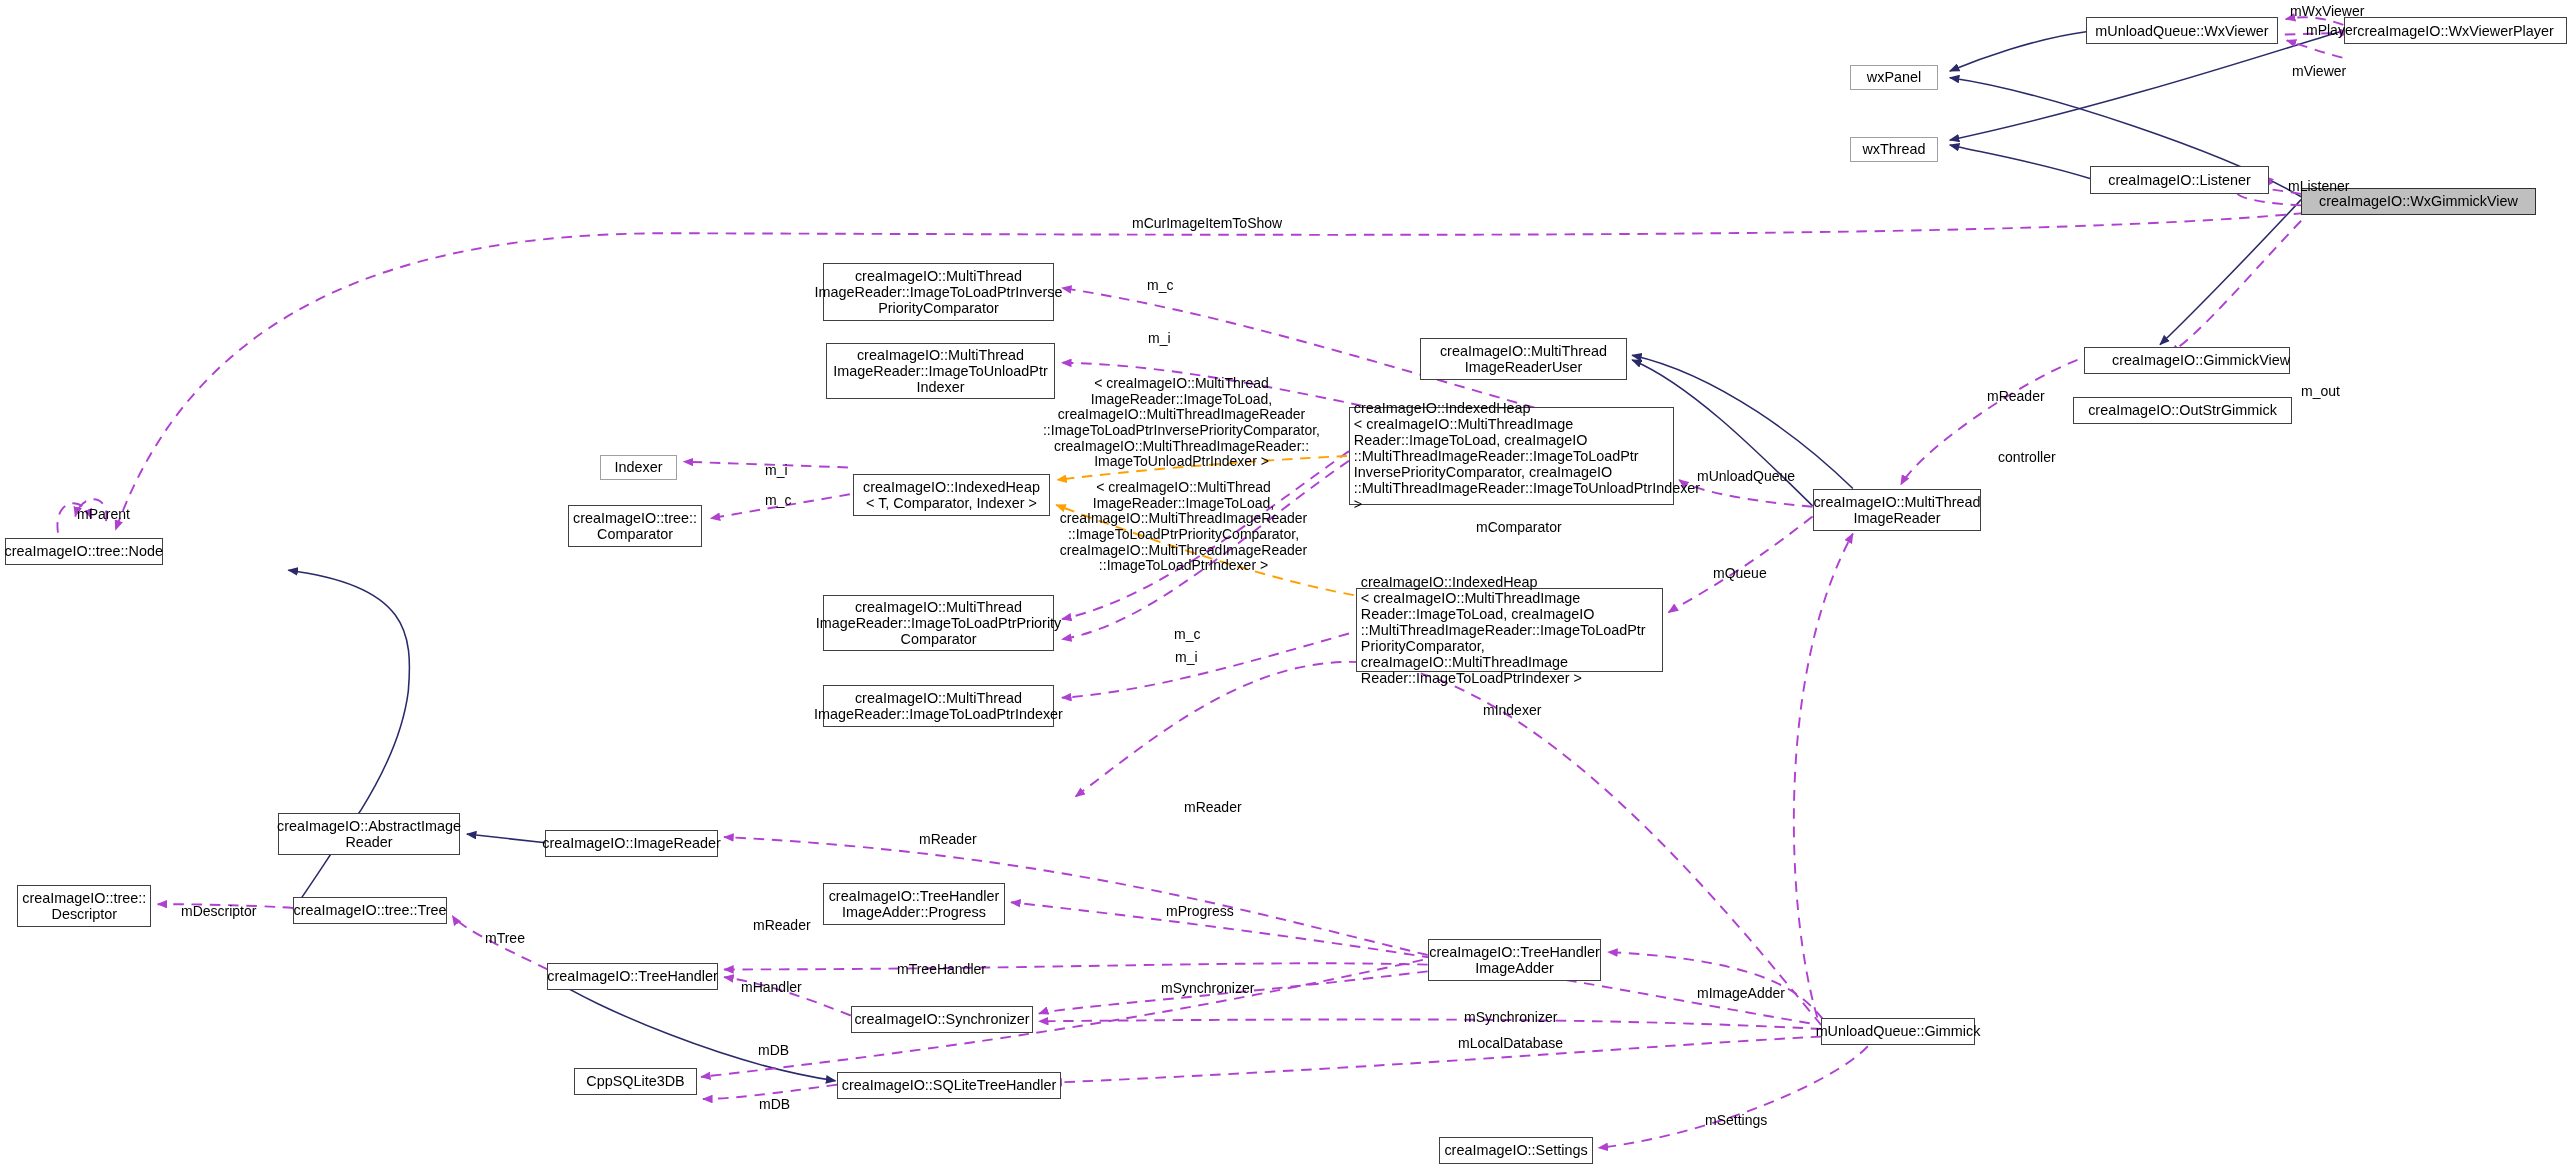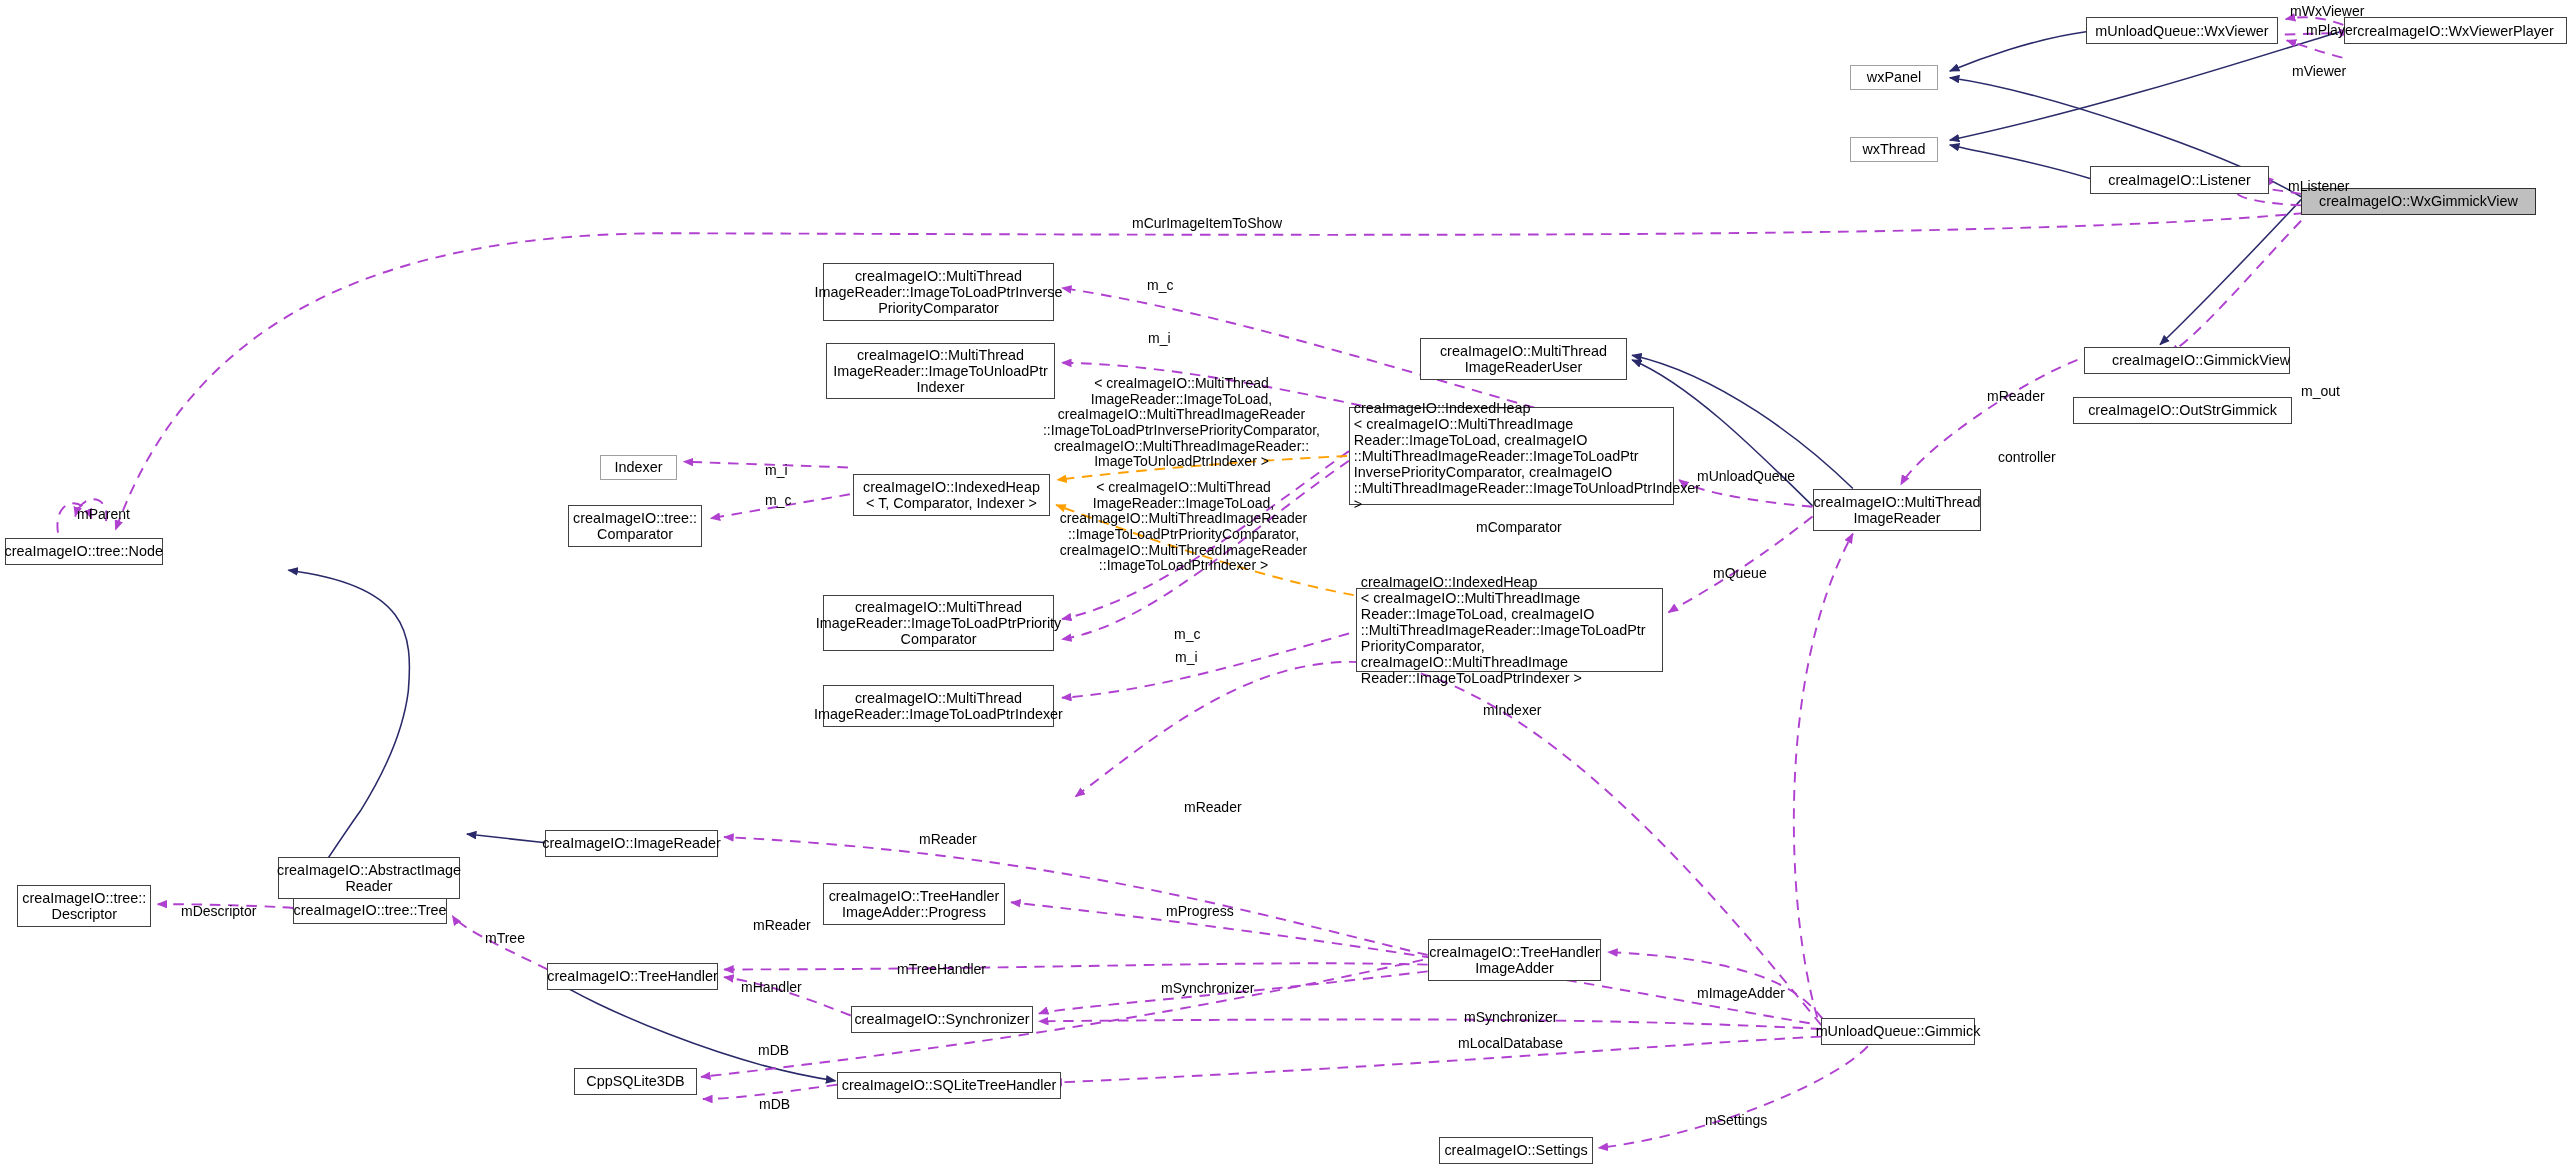--- a/index.html
+++ b/index.html
@@ -159,21 +159,21 @@
       <div class="node tmpl" style="left: 1356px; top: 588px; width: 307px; height: 84px;">creaImageIO::IndexedHeap
 &lt; creaImageIO::MultiThreadImage
 Reader::ImageToLoad, creaImageIO
 ::MultiThreadImageReader::ImageToLoadPtr
 PriorityComparator, creaImageIO::MultiThreadImage
 Reader::ImageToLoadPtrIndexer &gt;</div>
       <div class="node" style="left: 4.8px; top: 538px; width: 158px; height: 27px;">creaImageIO::tree::Node</div>
       <div class="node" style="left: 17.3px; top: 885px; width: 134px; height: 42px;">creaImageIO::tree::
 Descriptor</div>
       <div class="node" style="left: 293px; top: 897px; width: 154px; height: 27px;">creaImageIO::tree::Tree</div>
-      <div class="node" style="left: 278px; top: 813px; width: 182px; height: 42px; margin-top: 44px;">creaImageIO::AbstractImage
+      <div class="node" style="left: 278px; top: 813px; width: 182px; height: 42px;">creaImageIO::AbstractImage
 Reader</div>
       <div class="node" style="left: 545px; top: 830px; width: 173px; height: 27px;">creaImageIO::ImageReader</div>
       <div class="node" style="left: 547px; top: 963px; width: 171px; height: 27px;">creaImageIO::TreeHandler</div>
       <div class="node" style="left: 851px; top: 1006px; width: 182px; height: 27px;">creaImageIO::Synchronizer</div>
       <div class="node" style="left: 823px; top: 883px; width: 182px; height: 42px;">creaImageIO::TreeHandler
 ImageAdder::Progress</div>
       <div class="node" style="left: 574px; top: 1068px; width: 123px; height: 27px;">CppSQLite3DB</div>
       <div class="node" style="left: 837px; top: 1072px; width: 224px; height: 27px;">creaImageIO::SQLiteTreeHandler</div>
       <div class="node" style="left: 1428px; top: 939px; width: 173px; height: 42px;">creaImageIO::TreeHandler
 ImageAdder</div>

